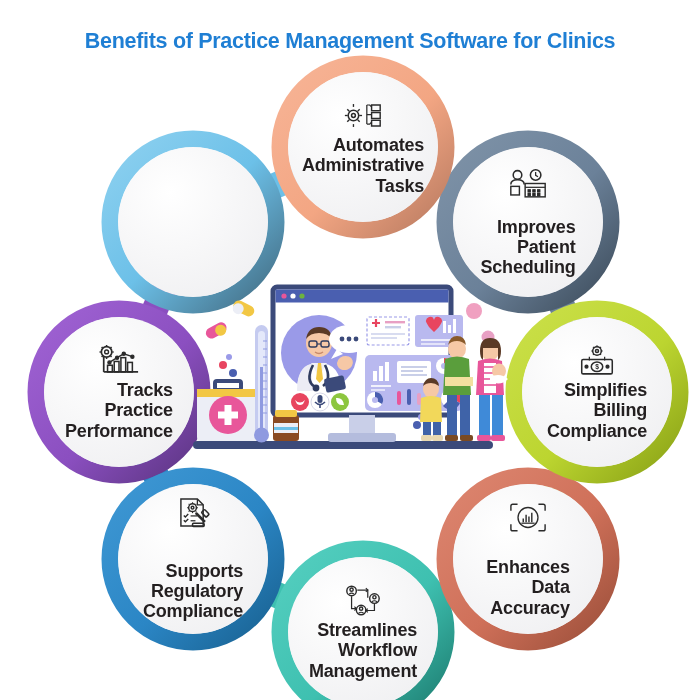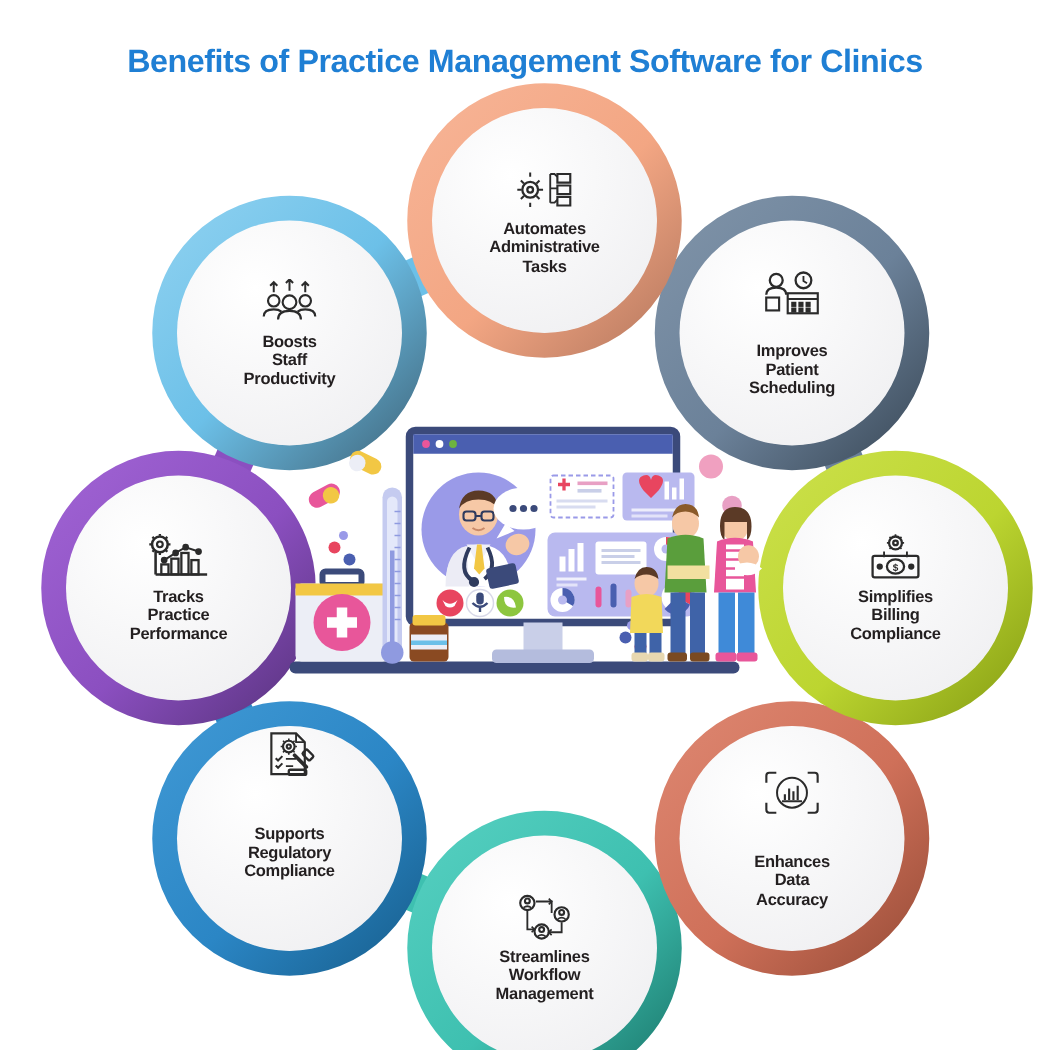--- a/index.html
+++ b/index.html
@@ -61,22 +61,22 @@
   .node-icon {
     width: 42px;
     height: 34px;
     margin-bottom: 3px;
     display: flex;
     align-items: center;
     justify-content: center;
   }
   .node-icon svg { display: block; }
   .node-label {
-    text-align: center;
-    font-size: 11px;
+    text-align: right;
+    font-size: 18px;
     font-weight: bold;
     line-height: 1.13;
     color: #231f20;
     letter-spacing: -0.2px;
     white-space: pre-line;
     font-family: "Liberation Sans", sans-serif;
   }
 
   
   #center-illustration {
@@ -484,21 +484,21 @@
           <path d="M12 22.5 l2 2 l-2 2" stroke-width="1.2"></path>
           <path d="M26 24.5 l-2 2 l2 2" stroke-width="1.2"></path>
         </g>
       </svg>
     </div>
     <div class="node-label">Streamlines
 Workflow
 Management</div>
   </div>
 
-  <div class="node" style="left:118px; top:445px;gap:27px;">
+  <div class="node" style="left:118px; top:467px;gap:27px;">
     <div class="node-icon">
       <svg viewBox="0 0 36 32" width="35" height="31">
         <g fill="none" stroke="#2b2b2b" stroke-width="1.5">
           <path d="M5 1 h17 l6 6 v22 h-23 z"></path>
           <path d="M22 1 v6 h6" stroke-width="1.3"></path>
           <circle cx="17" cy="10" r="4"></circle>
           <circle cx="17" cy="10" r="1.4"></circle>
           <g stroke-width="1.1">
             <line x1="17" y1="5.6" x2="17" y2="4.4"></line>
               <line x1="12.6" y1="10" x2="11.4" y2="10"></line>
@@ -554,34 +554,14 @@
           <circle cx="27" cy="9" r="1.6" fill="#2b2b2b"></circle>
           <circle cx="36" cy="12" r="1.6" fill="#2b2b2b"></circle>
         </g>
       </svg>
     </div>
     <div class="node-label">Tracks
 Practice
 Performance</div>
   </div>
 
-  <div class="node" style="left:118px; top:130px;">
-    <div class="node-icon">
-      <svg viewBox="0 0 44 32" width="42" height="31">
-        <g fill="none" stroke="#2b2b2b" stroke-width="1.5">
-          <path d="M11 9 v-7 M8.5 4.5 L11 2 L13.5 4.5" stroke-width="1.4"></path>
-          <path d="M22 8 v-8 M19.5 2.5 L22 0 L24.5 2.5" stroke-width="1.4"></path>
-          <path d="M33 9 v-7 M30.5 4.5 L33 2 L35.5 4.5" stroke-width="1.4"></path>
-          <circle cx="11" cy="15" r="4"></circle>
-          <circle cx="33" cy="15" r="4"></circle>
-          <circle cx="22" cy="16" r="4.8"></circle>
-          <path d="M4 26 q0-5 7-5 q3.5 0 5.3 1.5" stroke-width="1.5"></path>
-          <path d="M40 26 q0-5 -7-5 q-3.5 0 -5.3 1.5" stroke-width="1.5"></path>
-          <path d="M14 28 q0-6 8-6 q8 0 8 6" stroke-width="1.5"></path>
-        </g>
-      </svg>
-    </div>
-    <div class="node-label">Boosts
-Staff
-Productivity</div>
-  </div>
 
 </div>
 
 </body></html>

